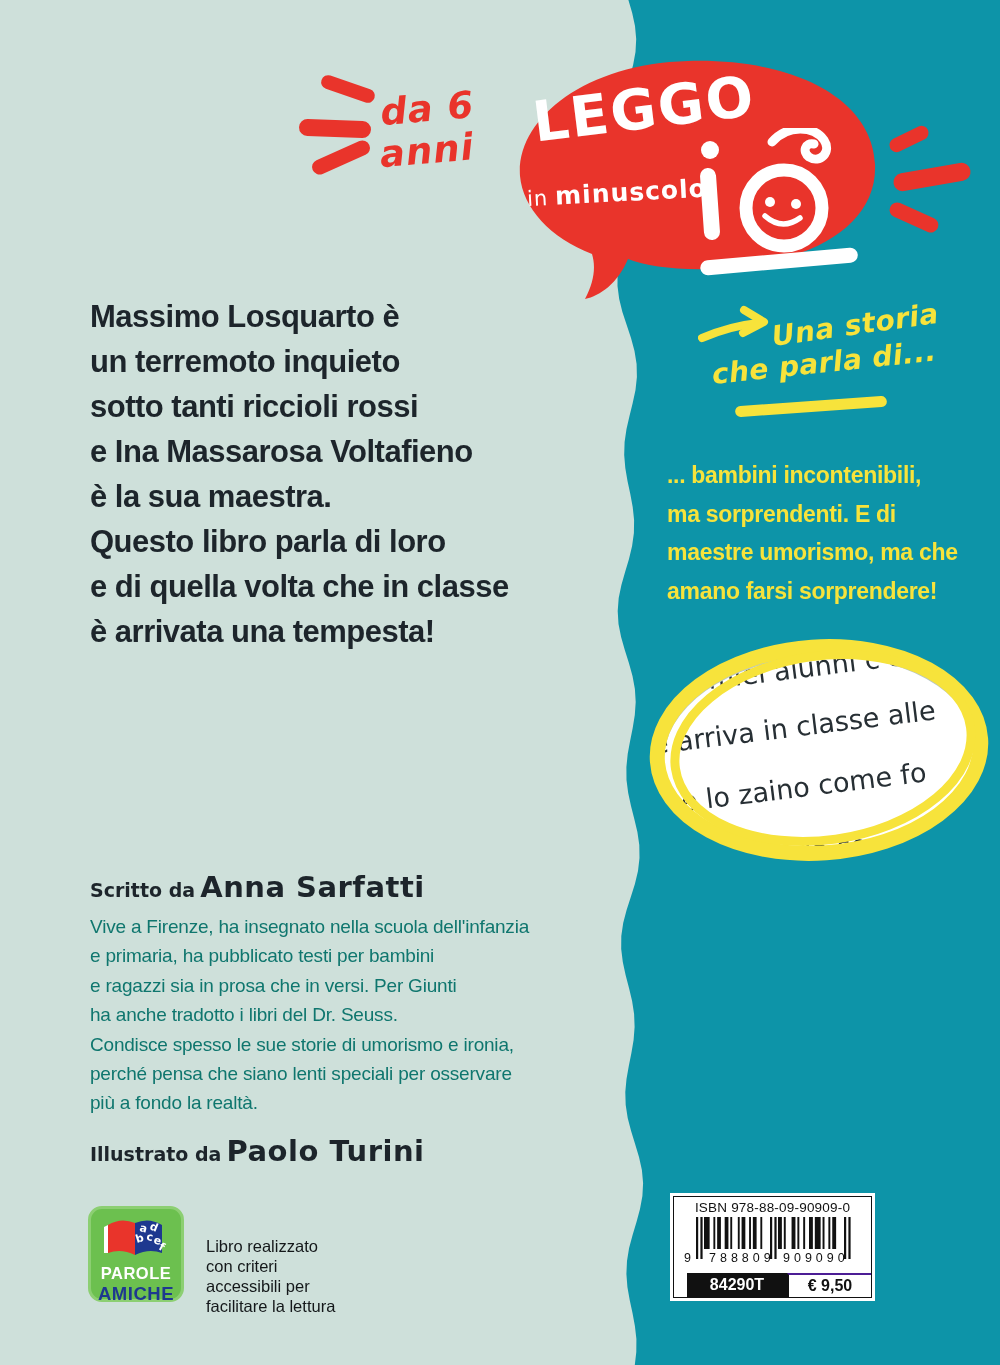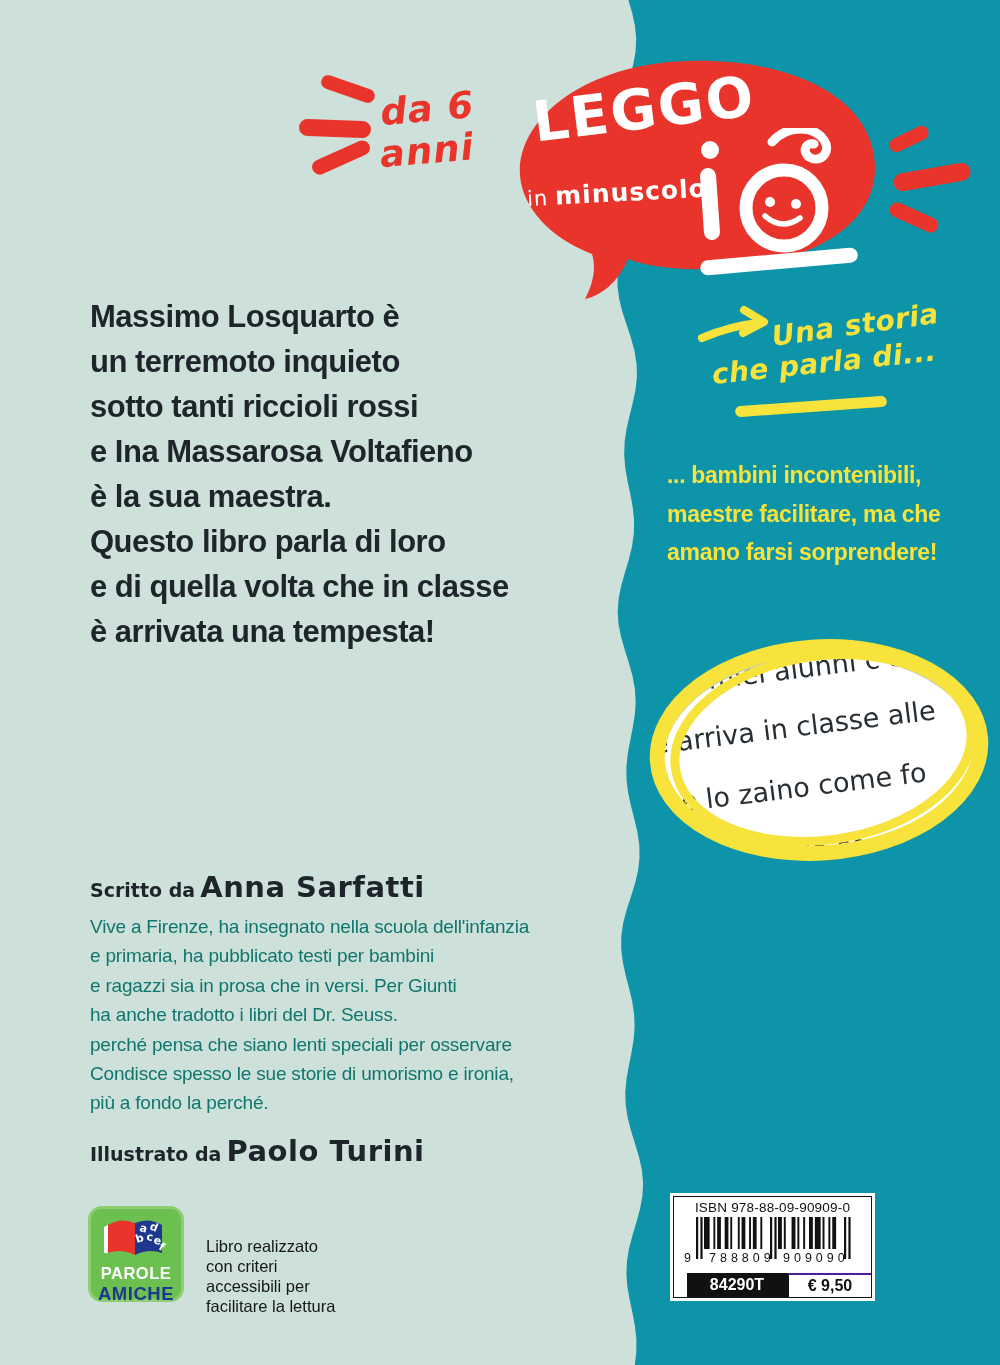--- a/index.html
+++ b/index.html
@@ -160,21 +160,22 @@
 
   <svg class="abs" style="left:698px;top:304px" width="78" height="44">
     <path d="M 4 34 Q 32 22 60 19" fill="none" stroke="#f7e33b" stroke-width="8" stroke-linecap="round"></path>
     <path d="M 46 6 L 66 18 L 45 29" fill="none" stroke="#f7e33b" stroke-width="8" stroke-linecap="round" stroke-linejoin="round"></path>
   </svg>
   <div class="abs callout-h1">Una storia</div>
   <div class="abs callout-h2">che parla di...</div>
   <div class="abs callout-underline"></div>
   <div class="abs callout-body">
     <div>... bambini incontenibili,</div>
-    <div>maestre facilitare, ma che</div>
+    <div>ma sorprendenti. E di</div>
+    <div>maestre umorismo, ma che</div>
     <div>amano farsi sorprendere!</div>
   </div>
 
   <svg class="abs" style="left:645px;top:636px" width="352" height="242">
     <defs>
       <clipPath id="paperClip">
           <ellipse cx="175" cy="118" rx="156" ry="98" transform="rotate(-3 175 118)"></ellipse>
         </clipPath>
     </defs>
     <ellipse cx="170" cy="113" rx="158" ry="100" transform="rotate(-4 170 113)" fill="#b9c7c4"></ellipse>
@@ -191,23 +192,23 @@
 
   <div class="abs credit-row" style="top:870px">
     <span class="lbl">Scritto da</span>
     <span class="name">Anna Sarfatti</span>
   </div>
   <div class="abs bio">
     <div>Vive a Firenze, ha insegnato nella scuola dell'infanzia</div>
     <div>e primaria, ha pubblicato testi per bambini</div>
     <div>e ragazzi sia in prosa che in versi. Per Giunti</div>
     <div>ha anche tradotto i libri del Dr. Seuss.</div>
+    <div>Condisce spesso le sue storie di umorismo e ironia,</div>
     <div>perché pensa che siano lenti speciali per osservare</div>
-    <div>Condisce spesso le sue storie di umorismo e ironia,</div>
-    <div>più a fondo la perché.</div>
+    <div>più a fondo la realtà.</div>
   </div>
   <div class="abs credit-row" style="top:1134px">
     <span class="lbl">Illustrato da</span>
     <span class="name">Paolo Turini</span>
   </div>
 
   <div class="abs pa-logo">
     <svg width="84" height="46" style="margin-top:4px">
       <path d="M 14 40 L 14 12 Q 27 4 41 10 L 41 42 Q 27 35 14 40 Z" fill="#e9342b"></path>
       <path d="M 10 40 L 10 14 L 14 12 L 14 40 Z" fill="#fff"></path>

